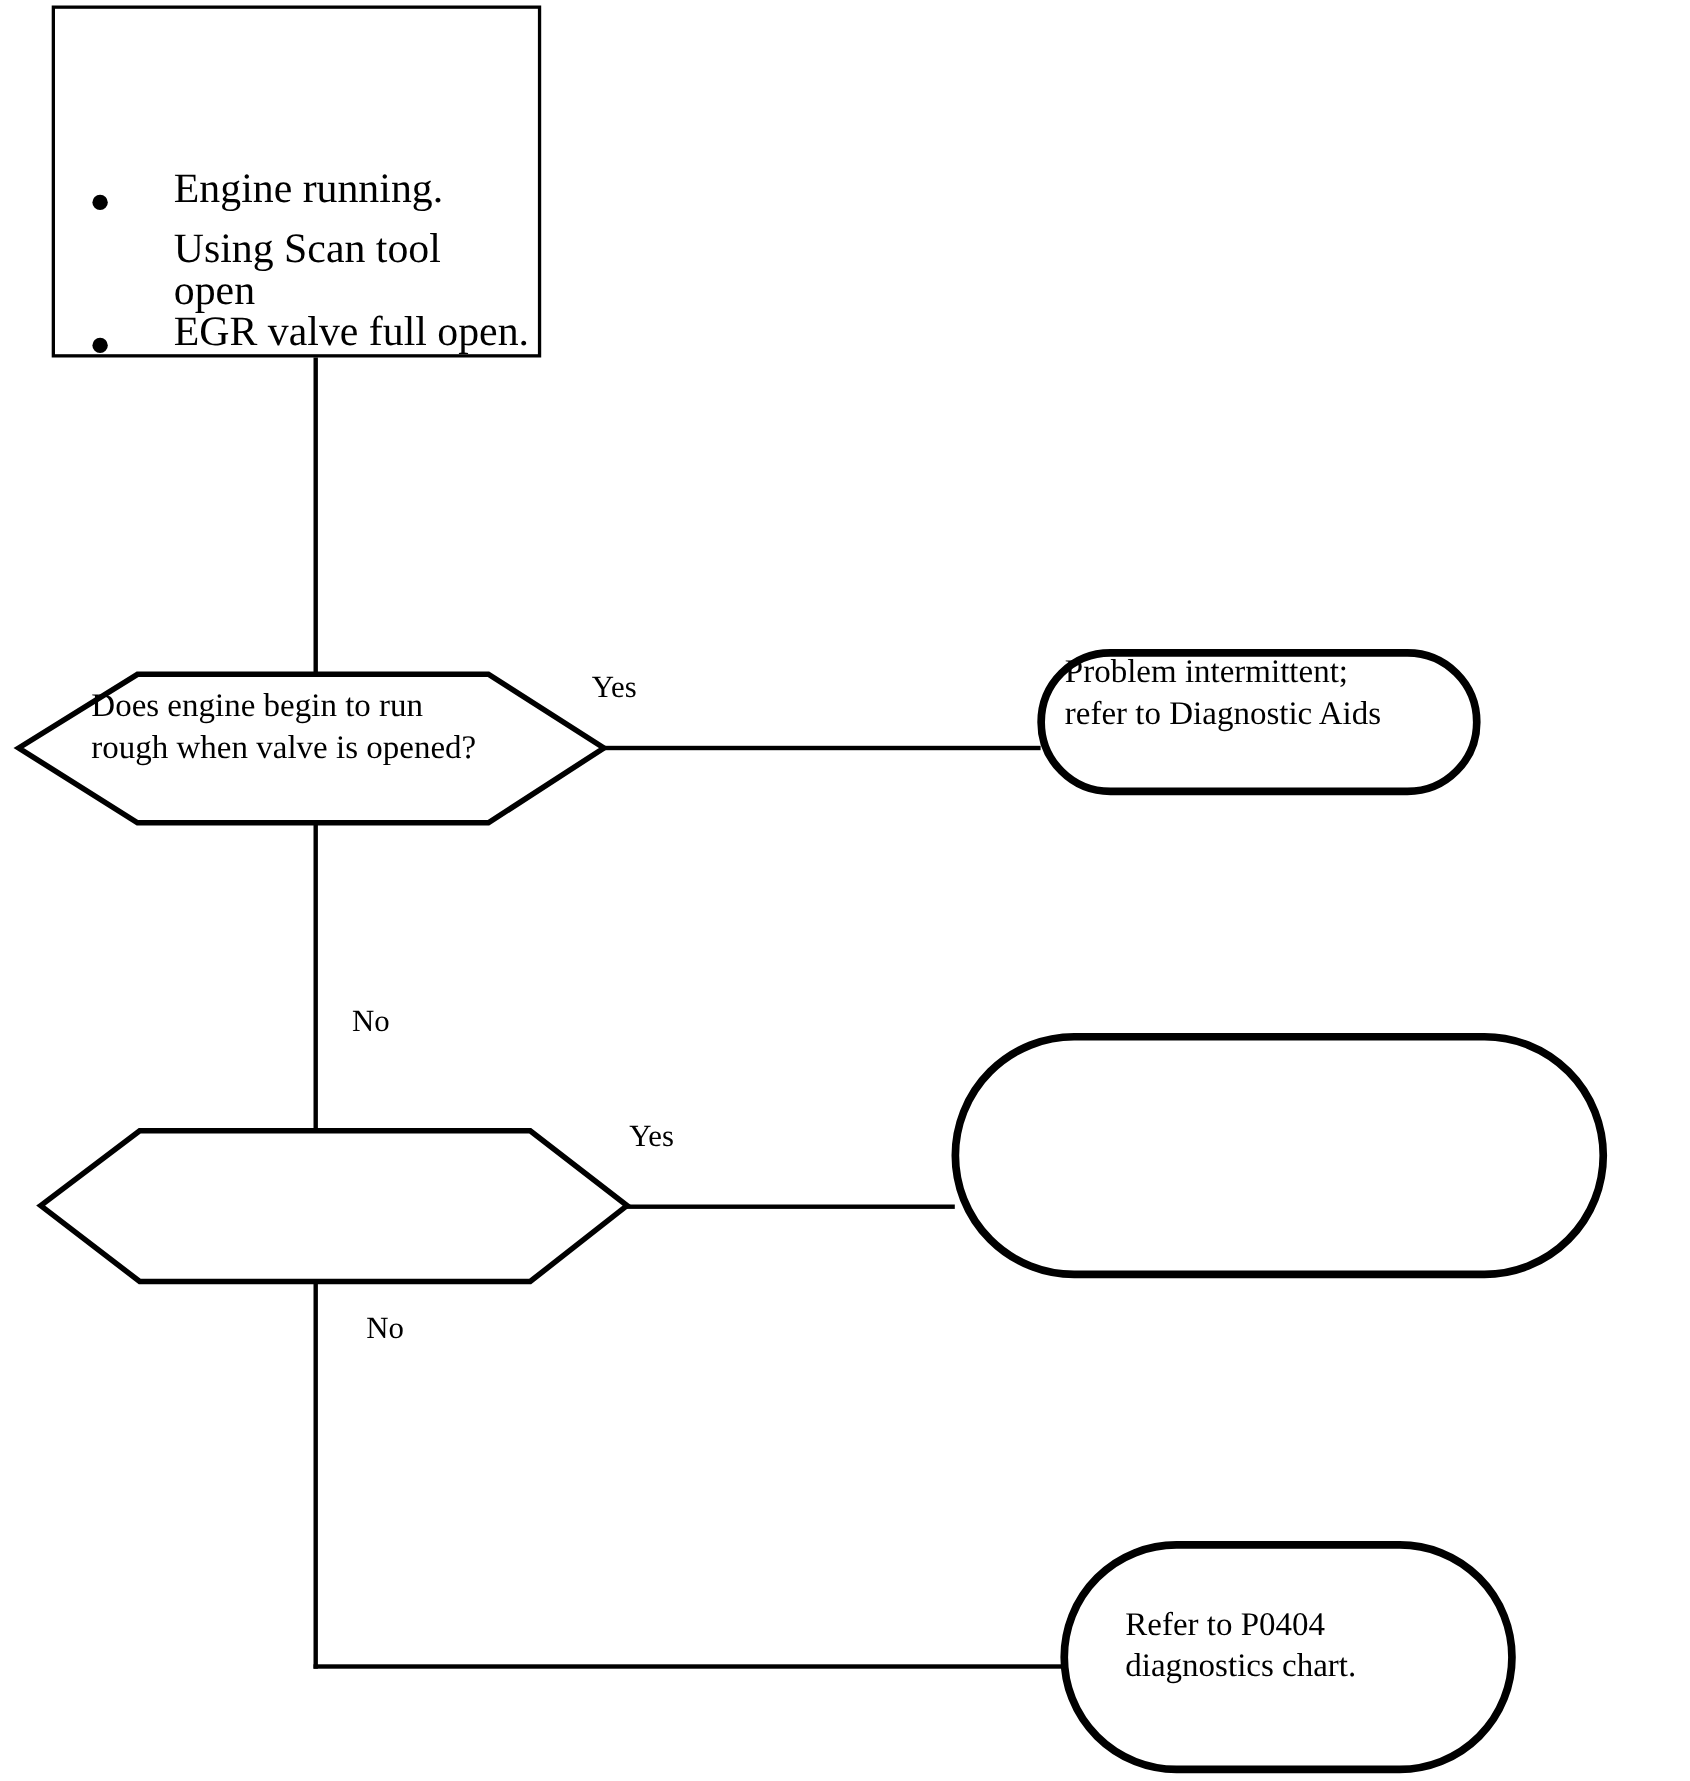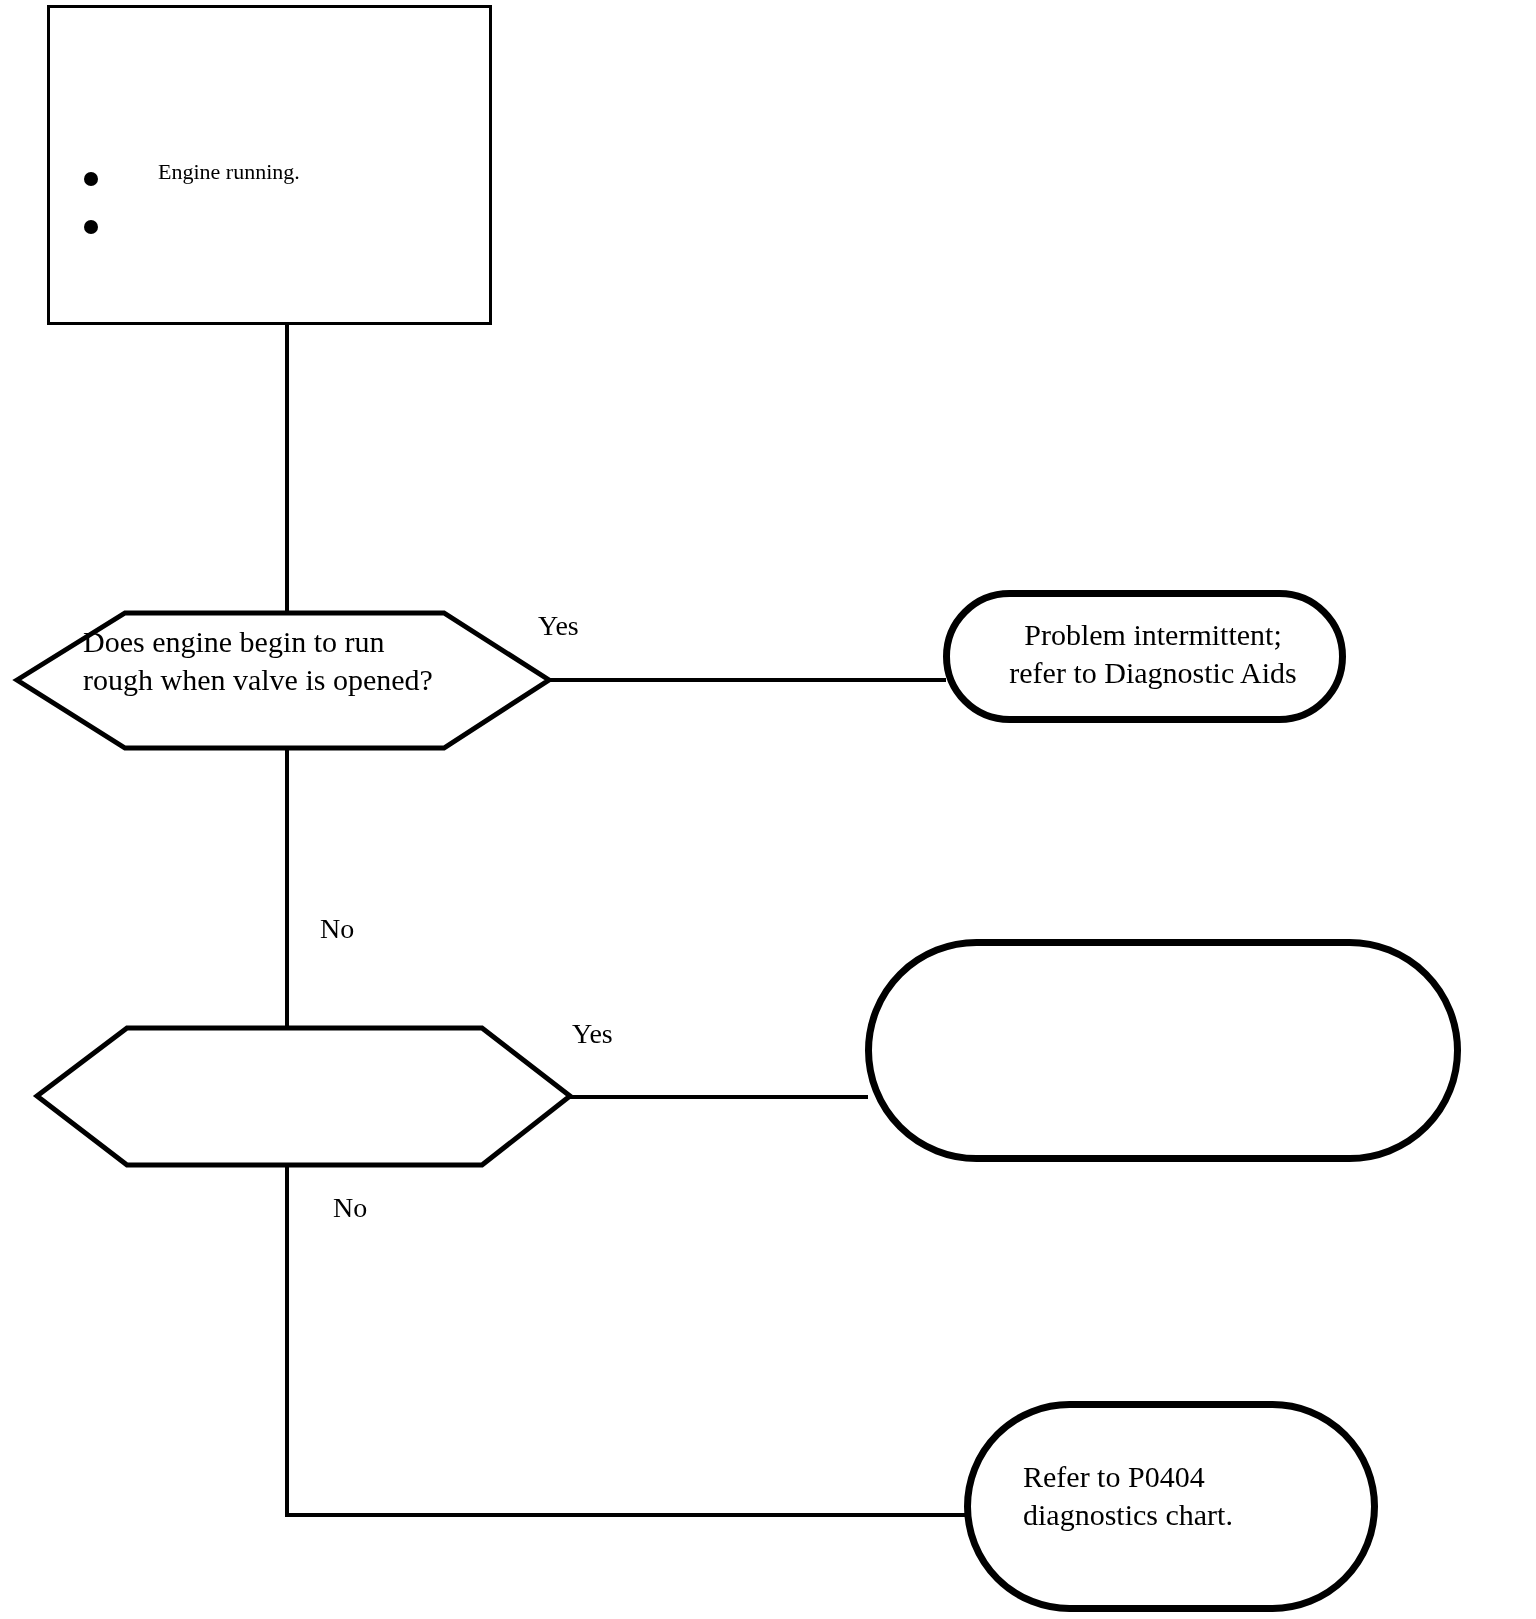--- a/index.html
+++ b/index.html
@@ -43,22 +43,22 @@
     font-size: 30px;
     line-height: 38px;
     letter-spacing: 0.1px;
     white-space: pre-line;
   }
 
   
   .bullet-row {
     position: absolute;
     display: flex;
-    align-items: center;
-    font-size: 22px;
+    align-items: flex-end;
+    font-size: 38px;
     line-height: 38px;
   }
   .bullet-dot {
     display: inline-block;
     width: 14px;
     height: 14px;
     border-radius: 50%;
     background: #000000;
     margin-top: 13px;
     flex: 0 0 auto;
@@ -116,37 +116,39 @@
   <div class="proc-box" style="left:47px; top:5px; width:445px; height:320px;"></div>
 
 
   <div class="bullet-row" style="left:84px; top:153px; width:400px;">
     <span class="bullet-dot"></span>
     <span class="bullet-label">Engine running.</span>
   </div>
 
   <div class="bullet-row" style="left:84px; top:207px; width:400px;">
     <span class="bullet-dot"></span>
+    <span class="bullet-label">Using Scan tool open
+EGR valve full open.</span>
   </div>
 
   <div class="line-v" style="left:285px; top:325px; height:290px;"></div>
 
   <div class="hex" style="left:17px; top:611px; width:534px; height:140px;">
     <svg width="534" height="140" viewBox="0 0 534 140">
       <polygon points="0,69 108,2 427,2 532,69 427,137 108,137" fill="#ffffff" stroke="#000000" stroke-width="5" stroke-linejoin="miter"></polygon>
     </svg>
   </div>
   <div class="hex-text" style="left:83px; top:623px; width:420px;">Does engine begin to run
 rough when valve is opened?</div>
 
   <div class="branch-label" style="left:538px; top:610px;">Yes</div>
   <div class="line-h" style="left:546px; top:678px; width:400px;"></div>
 
   <div class="round-box" style="left:943px; top:590px; width:403px; height:133px; border-radius:67px;"></div>
-  <div class="round-text" style="left:968px; top:616px; width:370px; text-align:center;">Problem intermittent;
+  <div class="round-text" style="left:968px; top:592px; width:370px; ">Problem intermittent;
 refer  to Diagnostic Aids</div>
 
   <div class="line-v" style="left:285px; top:748px; height:282px;"></div>
   <div class="branch-label" style="left:320px; top:913px;">No</div>
 
   <div class="hex" style="left:37px; top:1026px; width:536px; height:143px;">
     <svg width="536" height="143" viewBox="0 0 536 143">
       <polygon points="0,70 90,2 445,2 533,70 445,139 90,139" fill="#ffffff" stroke="#000000" stroke-width="5" stroke-linejoin="miter"></polygon>
     </svg>
   </div>

